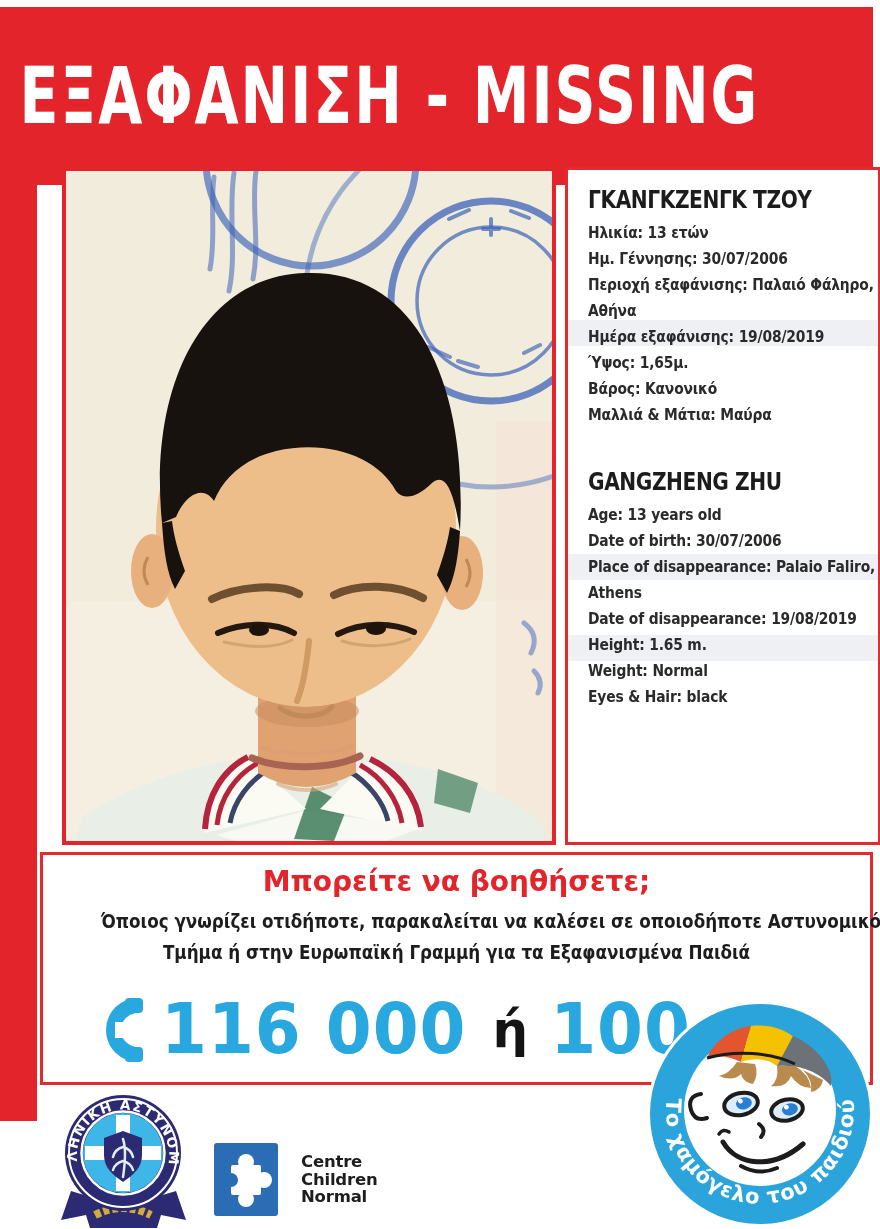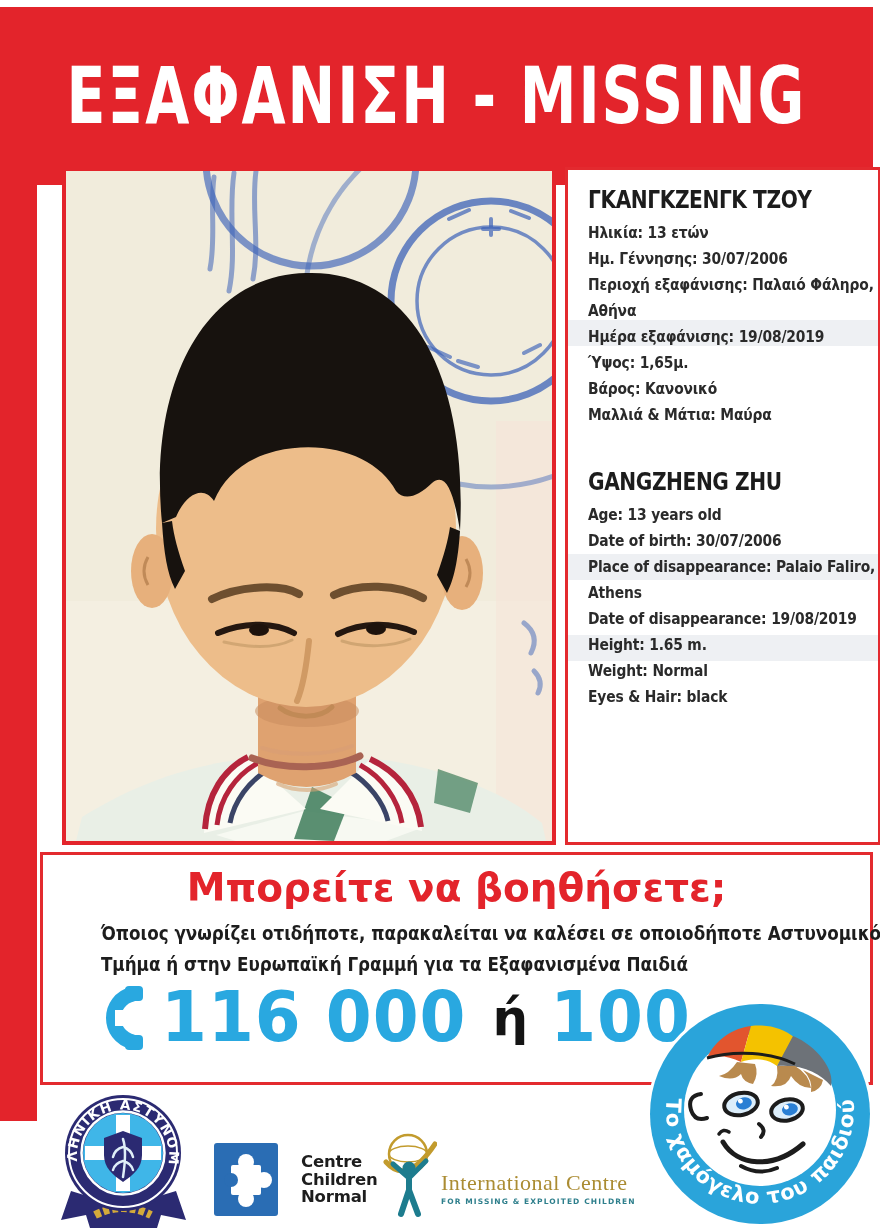--- a/index.html
+++ b/index.html
@@ -1,21 +1,21 @@
 <!DOCTYPE html>
 <html><head>
 <meta charset="utf-8">
 <style>
   html,body{margin:0;padding:0;background:#ffffff;}
   .page{position:relative;width:880px;height:1229px;background:#ffffff;overflow:hidden;
         font-family:"DejaVu Sans",sans-serif;}
   
   .left-stripe{position:absolute;left:0;top:7px;width:37px;height:1114px;background:#e3242b;}
   .banner{position:absolute;left:0;top:7px;width:873px;height:178px;background:#e3242b;
-          display:flex;align-items:center;justify-content:center;overflow:hidden;}
+          display:flex;align-items:center;overflow:hidden;}
   .banner h1{margin:0;color:#ffffff;font-size:60px;font-weight:bold;letter-spacing:2px;
              white-space:nowrap;transform:scale(0.95,1.3);}
   
   .photo-box{position:absolute;left:62px;top:167px;width:494px;height:678px;
              border:4px solid #e3242b;box-sizing:border-box;background:#f1ecdc;}
   .photo-box svg{display:block;}
   
   .details-box{position:absolute;left:565px;top:167px;width:316px;height:678px;
                border:3px solid #e32a2f;box-sizing:border-box;background:#ffffff;
                padding:16px 8px 0 20px;overflow:hidden;}
@@ -23,26 +23,26 @@
   .detail-name{position:relative;z-index:1;font-size:24px;font-weight:bold;color:#1c1c1c;
                white-space:nowrap;transform:scaleX(0.84);transform-origin:left;
                letter-spacing:-0.5px;margin-bottom:6px;}
   .detail-line{position:relative;z-index:1;font-size:16.5px;font-weight:bold;color:#2a2a2a;
                line-height:26px;white-space:nowrap;transform:scaleX(0.84);
                transform-origin:left;letter-spacing:-0.2px;}
   .block-gap{height:40px;}
   
   .help-box{position:absolute;left:40px;top:852px;width:833px;height:233px;
             border:3px solid #e32a2f;box-sizing:border-box;background:#ffffff;}
-  .help-title{margin:10px 0 0;text-align:center;color:#e3242b;font-size:39px;
+  .help-title{margin:10px 0 0;text-align:center;color:#e3242b;font-size:28px;
               font-weight:bold;letter-spacing:0;}
-  .help-body{margin-top:8px;text-align:left;}
+  .help-body{margin-top:8px;text-align:center;}
   .help-line{font-size:19.5px;font-weight:bold;color:#1d1d1d;line-height:31px;
              white-space:nowrap;transform:scaleX(0.86);transform-origin:center;}
-  .phone-row{position:absolute;left:50px;bottom:26px;display:flex;align-items:center;text-align:right;}
+  .phone-row{position:absolute;left:50px;bottom:14px;display:flex;align-items:center;text-align:right;}
   .phone-icon{width:52px;height:64px;margin-right:16px;}
   .phone-big{font-size:66px;font-weight:bold;color:#29a8e0;letter-spacing:1px;
              transform:scaleY(1.05);white-space:pre;}
   .phone-or{font-size:50px;font-weight:bold;color:#141414;margin:0 22px 0 26px;}
   
   .police-logo{position:absolute;left:57px;top:1091px;}
   .mce-square{position:absolute;left:214px;top:1143px;}
   .mce-text{position:absolute;left:301px;top:1153px;font-size:16.5px;font-weight:bold;
             color:#1d1d1d;line-height:17.5px;letter-spacing:-0.2px;}
   .icmec{position:absolute;left:381px;top:1128px;display:flex;align-items:center;}
@@ -255,28 +255,14 @@
       <circle cx="17" cy="37" r="7" fill="#2a6db4"></circle>
       <circle cx="32" cy="56" r="8" fill="#ffffff"></circle>
     </g>
   </svg>
   <div class="mce-text">
     <div>Centre</div>
     <div>Children</div>
     <div>Normal</div>
   </div>
 
-  <div class="icmec">
-    <svg width="56" height="92" viewBox="0 0 56 92">
-      <circle cx="27" cy="26" r="19" stroke="#c29b2d" stroke-width="2.5" fill="none"></circle>
-      <ellipse cx="27" cy="26" rx="19" ry="8" stroke="#c29b2d" stroke-width="1.5" fill="none"></ellipse>
-      <path d="M5,34 Q26,58 54,16" stroke="#c29b2d" stroke-width="5" fill="none" stroke-linecap="round"></path>
-      <circle cx="28" cy="40" r="6.5" fill="#1d7c8e"></circle>
-      <path d="M12,36 L28,50 L45,33" stroke="#1d7c8e" stroke-width="5" fill="none" stroke-linecap="round"></path>
-      <path d="M28,48 L28,62 M28,62 L20,86 M28,62 L37,86" stroke="#1d7c8e" stroke-width="6" fill="none" stroke-linecap="round"></path>
-    </svg>
-    <div class="icmec-text">
-      <div class="icmec-title">International Centre</div>
-      <div class="icmec-sub">FOR MISSING &amp; EXPLOITED CHILDREN</div>
-    </div>
-  </div>
 
 </div>
 
 </body></html>

